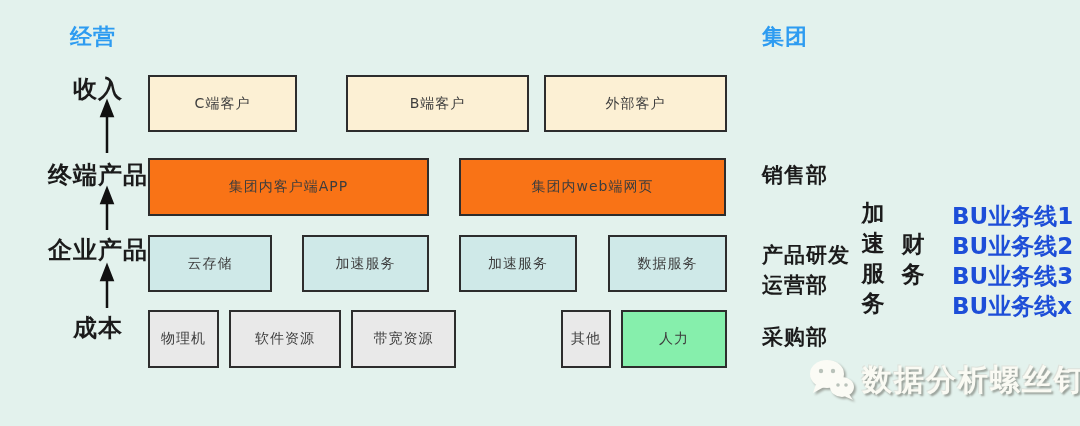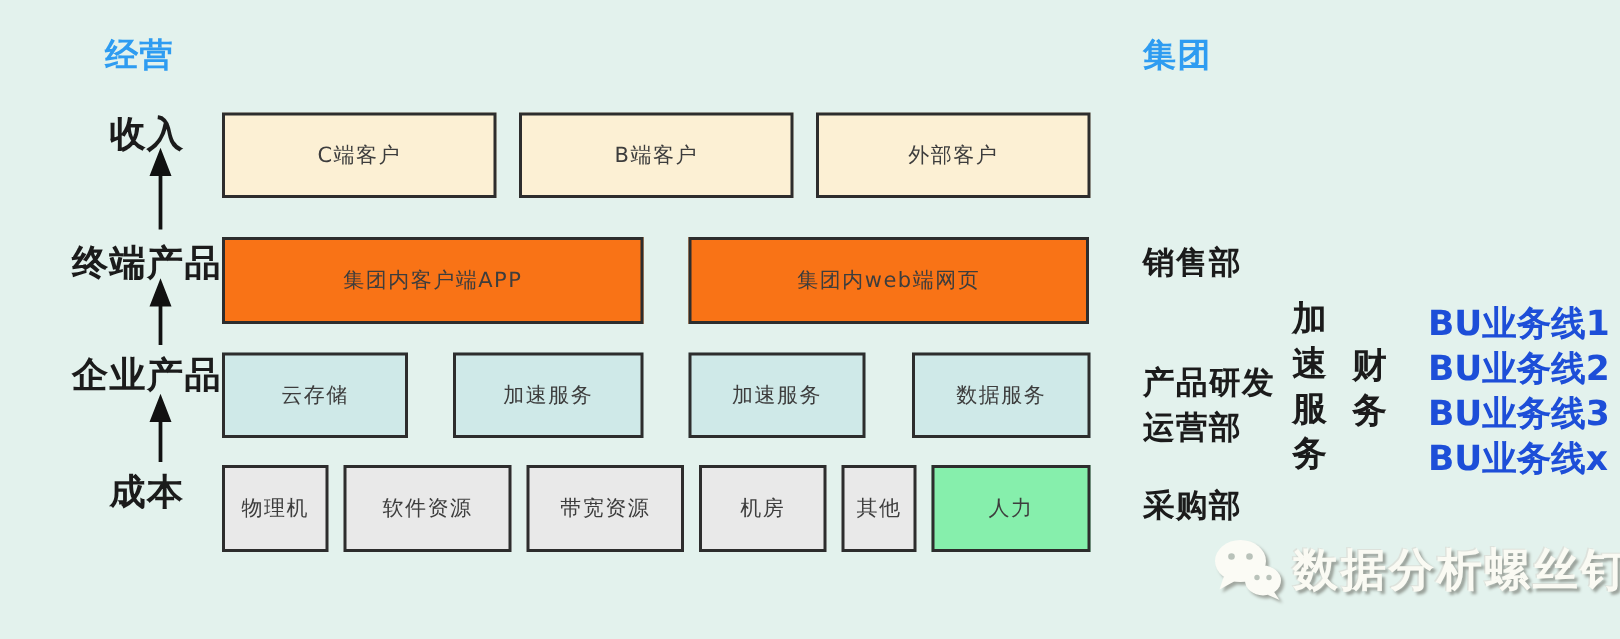--- a/index.html
+++ b/index.html
@@ -75,36 +75,35 @@
     <g stroke="#111" stroke-width="2.5" fill="#111">
       <line x1="14" y1="20" x2="14" y2="58"></line>
       <polygon points="14,7 8.5,21 19.5,21"></polygon>
       <line x1="14" y1="107" x2="14" y2="135"></line>
       <polygon points="14,94 8.5,108 19.5,108"></polygon>
       <line x1="14" y1="184" x2="14" y2="213"></line>
       <polygon points="14,171 8.5,185 19.5,185"></polygon>
     </g>
   </svg>
 
-  <div class="box cream" style="left:148px; top:75px; width:183px; height:57px">C端客户</div>
+  <div class="box cream" style="left:148px; top:75px; width:149px; height:57px">C端客户</div>
   <div class="box cream" style="left:346px; top:75px; width:183px; height:57px">B端客户</div>
   <div class="box cream" style="left:544px; top:75px; width:183px; height:57px">外部客户</div>
 
   <div class="box midgray" style="left:148px; top:158px; width:281px; height:58px">集团内客户端APP</div>
   <div class="box midgray" style="left:459px; top:158px; width:267px; height:58px">集团内web端网页</div>
 
   <div class="box ltcyan" style="left:148px; top:235px; width:124px; height:57px">云存储</div>
   <div class="box ltcyan" style="left:302px; top:235px; width:127px; height:57px">加速服务</div>
   <div class="box ltcyan" style="left:459px; top:235px; width:118px; height:57px">加速服务</div>
   <div class="box ltcyan" style="left:608px; top:235px; width:119px; height:57px">数据服务</div>
 
   <div class="box ltgray" style="left:148px; top:310px; width:71px; height:58px">物理机</div>
   <div class="box ltgray" style="left:229px; top:310px; width:112px; height:58px">软件资源</div>
   <div class="box ltgray" style="left:351px; top:310px; width:105px; height:58px">带宽资源</div>
-  <div class="box ltgray" style="left:466px; top:310px; width:85px; height:58px">机房</div>
   <div class="box ltgray" style="left:561px; top:310px; width:50px; height:58px">其他</div>
   <div class="box cyan" style="left:621px; top:310px; width:106px; height:58px">人力</div>
 
   <div class="dept-label" style="left:762px; top:160px">销售部</div>
   <div class="dept-label" style="left:762px; top:240px">
     <div>产品研发</div>
     <div>运营部</div>
   </div>
   <div class="dept-label" style="left:762px; top:322px">采购部</div>
 

